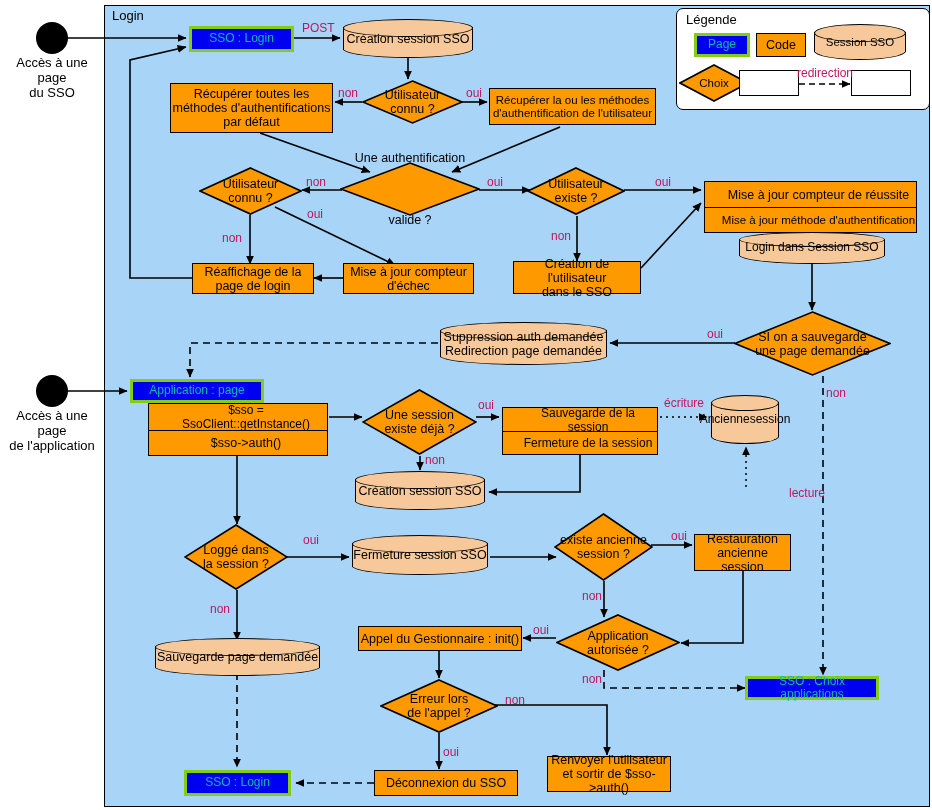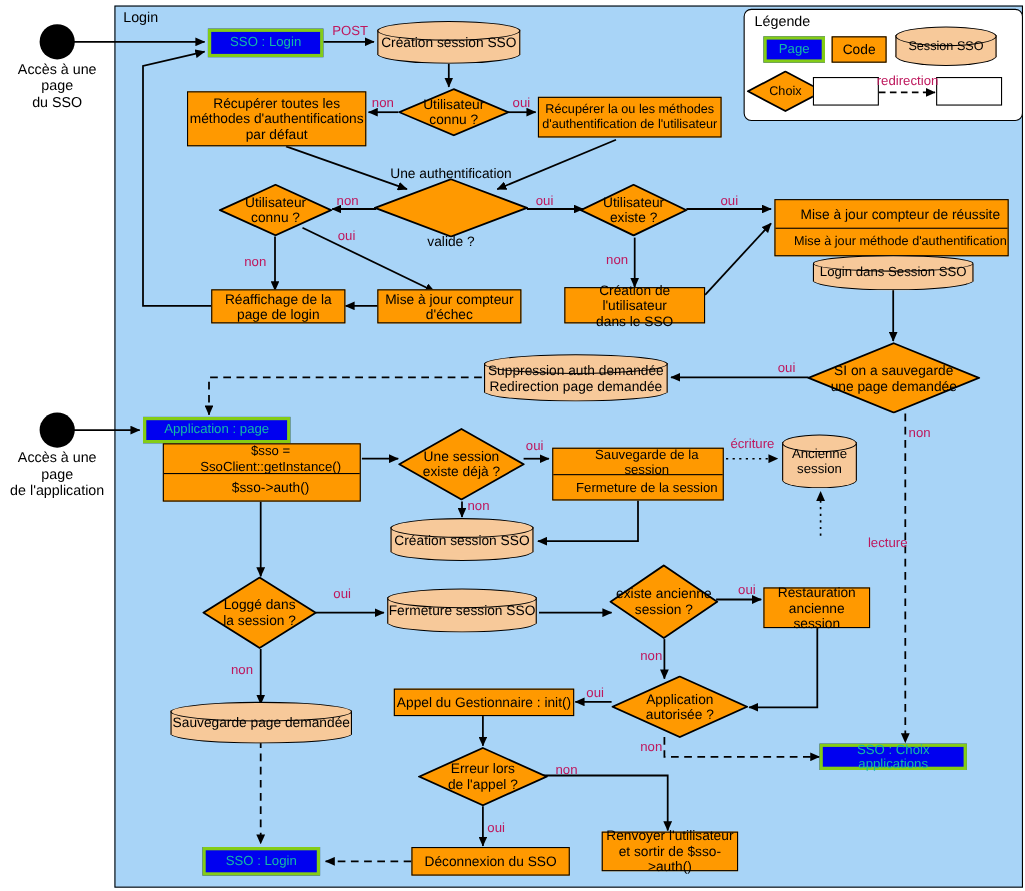--- a/index.html
+++ b/index.html
@@ -334,21 +334,21 @@
     <div class="row" style="height:23px;font-size:12px;">Sauvegarde de la session</div>
     <div class="row" style="height:23px;font-size:12px;">Fermeture de la session</div>
   </div>
 
   <div class="lbl" style="left:664px;top:396px;">écriture</div>
 
   <div class="cyl" style="left:711px;top:395px;width:68px;height:49px;">
     <div class="bot" style="height:13px;"></div>
     <div class="body" style="top:7px;bottom:7px;"></div>
     <div class="top" style="height:14px;"></div>
-    <div class="txt" style="flex-direction:column;font-size:12px;">
+    <div class="txt" style="flex-direction:row;font-size:12px;">
       <span>Ancienne</span>
       <span>session</span>
     </div>
   </div>
 
   <div class="lbl" style="left:749px;top:486px;margin-left:40px;">lecture</div>
 
   <div class="cyl" style="left:355px;top:471px;width:130px;height:39px;">
     <div class="bot"></div>
     <div class="body"></div>

